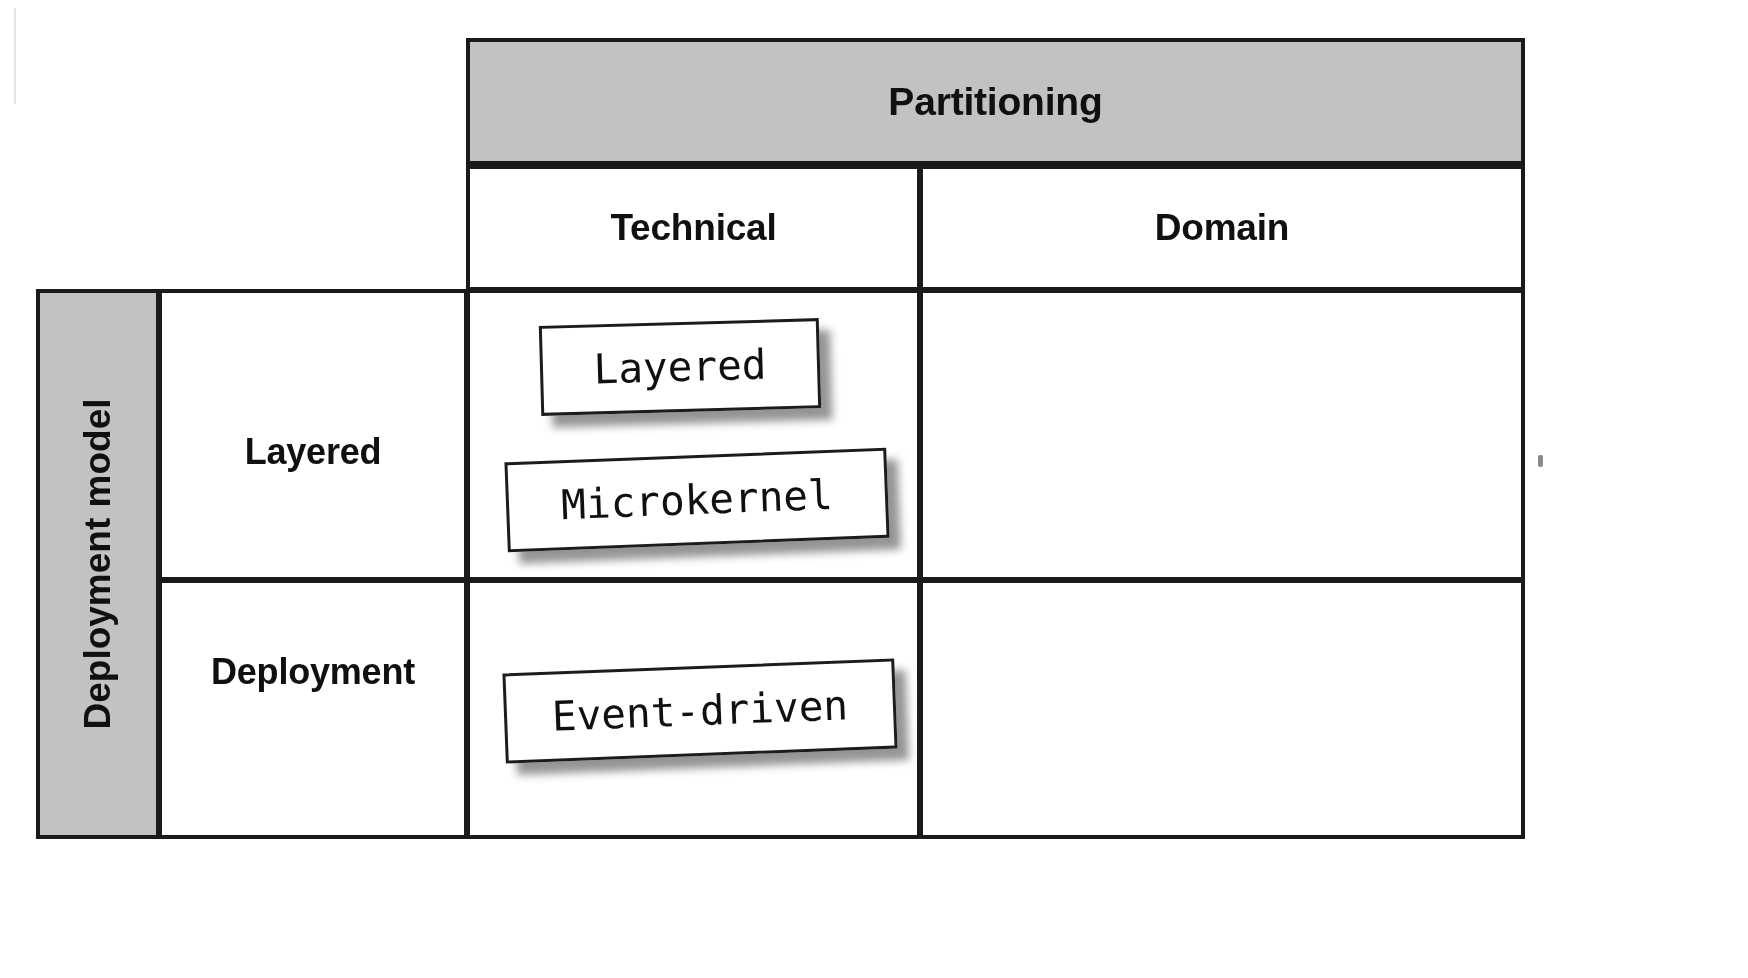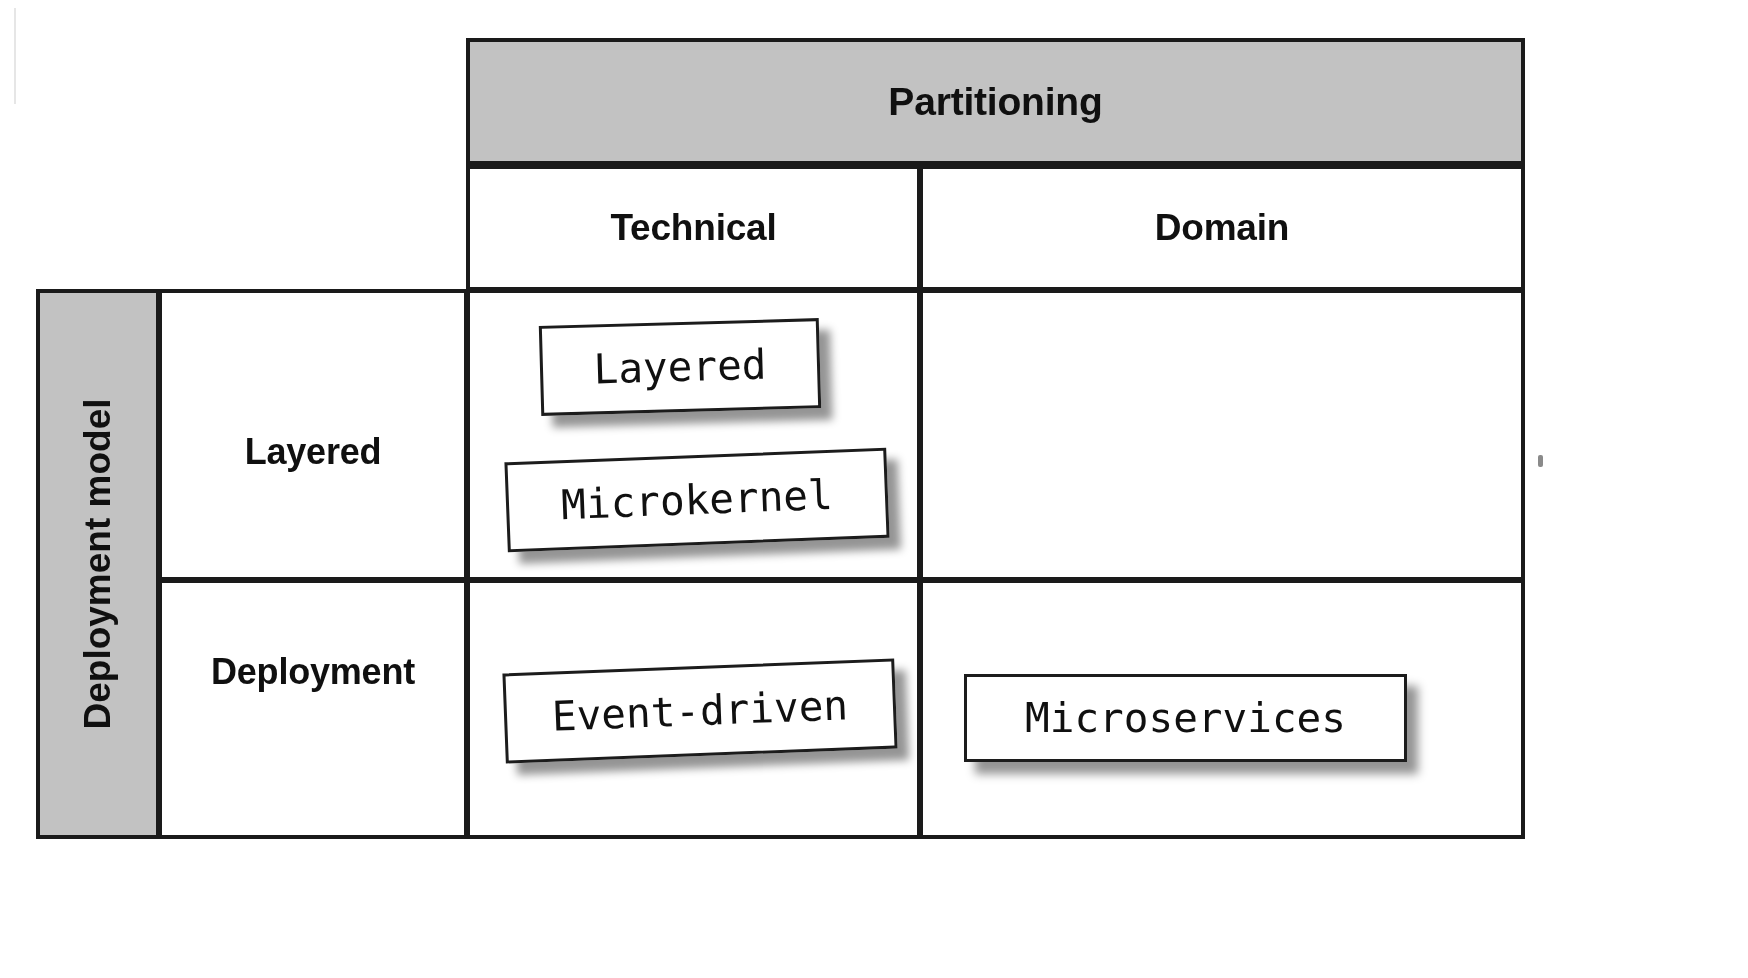--- a/index.html
+++ b/index.html
@@ -245,17 +245,16 @@
   </div>
 
   <div class="cell" id="body-mono-tech"></div>
   <div class="cell" id="body-mono-domain"></div>
   <div class="cell" id="body-dist-tech"></div>
   <div class="cell" id="body-dist-domain"></div>
 
   <div class="pattern-box" id="box-layered">Layered</div>
   <div class="pattern-box" id="box-microkernel">Microkernel</div>
   <div class="pattern-box" id="box-event-driven">Event-driven</div>
-  <div class="pattern-box" id="box-microservices">Microservices</div>
 
   <div class="artifact" id="artifact-right-tick"></div>
 
 </div>
 
 </body></html>

